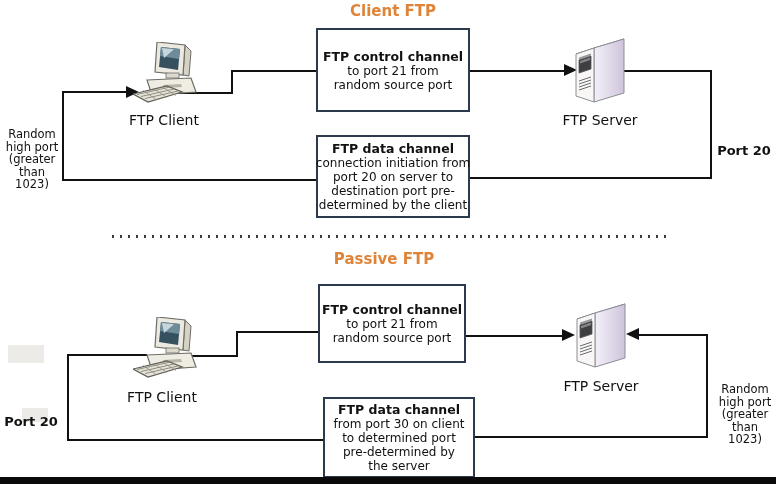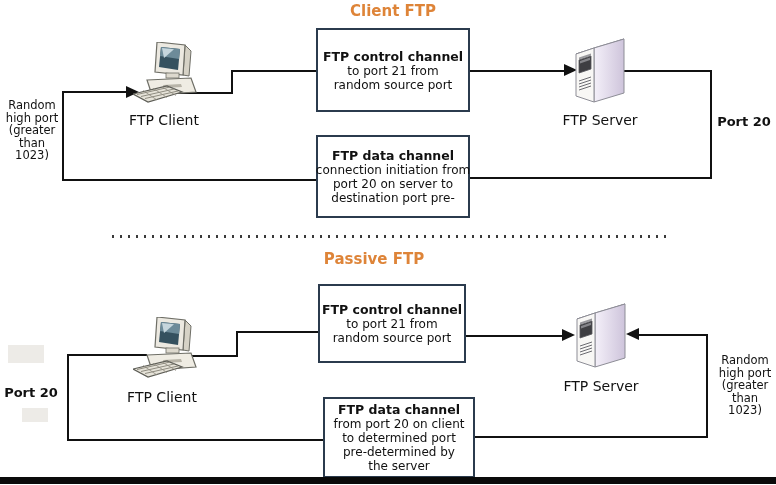--- a/index.html
+++ b/index.html
@@ -22,21 +22,21 @@
   .hline{position:absolute;height:2px;background:var(--line-color);z-index:1;}
   .vline{position:absolute;width:2px;background:var(--line-color);z-index:1;}
 
   .arr-r{position:absolute;width:0;height:0;border-top:6px solid transparent;
          border-bottom:6px solid transparent;border-left:13px solid var(--line-color);z-index:2;}
   .arr-l{position:absolute;width:0;height:0;border-top:6px solid transparent;
          border-bottom:6px solid transparent;border-right:13px solid var(--line-color);z-index:2;}
 
   .icon{position:absolute;z-index:4;}
   .node-label{position:absolute;font-weight:normal;font-size:14px;text-align:center;z-index:4;}
-  .side-label{position:absolute;font-size:11.5px;line-height:12.5px;text-align:center;z-index:4;}
+  .side-label{position:absolute;font-size:11.5px;line-height:12.5px;text-align:center;z-index:4;margin-top:29px;}
   .side-label.bold{font-weight:bold;font-size:13px;}
 
   .dotted-sep{position:absolute;left:112px;top:235px;width:556px;height:3px;z-index:1;
     background:repeating-linear-gradient(90deg,#3a3a3a 0 2px,transparent 2px 8px);}
 
   .bottom-bar{position:absolute;left:0;top:477px;width:776px;height:7px;background:#0a0a0a;z-index:5;}
   .smudge{position:absolute;background:#edebe7;z-index:0;}
 </style>
 </head>
 <body>
@@ -64,20 +64,21 @@
   <div class="dbox" style="left:316px;top:28px;width:154px;height:84px;">
     <div class="bx-head">FTP control channel</div>
     <div class="bx-line">to port 21 from</div>
     <div class="bx-line">random source port</div>
   </div>
   <div class="dbox" style="left:316px;top:135px;width:154px;height:83px;">
     <div class="bx-head">FTP data channel</div>
     <div class="bx-line">connection initiation from</div>
     <div class="bx-line">port 20 on server to</div>
     <div class="bx-line">destination port pre-</div>
+    <div class="bx-line">determined by the client</div>
   </div>
 
   <svg class="icon" style="left:133px;top:42px;" width="72" height="64" viewBox="0 0 72 64">
     <polygon points="52,3 58,9 56,34 50,33" fill="#d6d2c6" stroke="#6e6e66" stroke-width="1"></polygon>
     <polygon points="24,0 52,3 50,33 22,30" fill="#ece9e1" stroke="#6e6e66" stroke-width="1.2"></polygon>
     <polygon points="28,5 47,7 45,28 26,25" fill="#35515f"></polygon>
     <polygon points="28,5 47,7 46,17 27,14" fill="#6d8b99"></polygon>
     <polygon points="29,6 41,7.2 31,16" fill="#c6d6dd"></polygon>
     <rect x="33" y="31" width="13" height="5" fill="#ddd9ce" stroke="#6e6e66" stroke-width="0.8"></rect>
     <polygon points="14,38 58,36 63,50 19,53" fill="#efece3" stroke="#6e6e66" stroke-width="1.2"></polygon>
@@ -109,21 +110,21 @@
     <div>Random</div>
     <div>high port</div>
     <div>(greater</div>
     <div>than</div>
     <div>1023)</div>
   </div>
   <div class="side-label bold" style="left:712px;top:116px;width:64px;">Port 20</div>
 
   <div class="dotted-sep"></div>
 
-  <div class="section-title" style="left:300px;top:250px;width:148px;">Passive FTP</div>
+  <div class="section-title" style="left:310px;top:250px;width:148px;">Passive FTP</div>
 
   <div class="hline" style="left:67px;top:354px;width:80px;"></div>
   <div class="vline" style="left:67px;top:354px;height:87px;"></div>
   <div class="hline" style="left:67px;top:439px;width:258px;"></div>
   <div class="hline" style="left:184px;top:355px;width:54px;"></div>
   <div class="vline" style="left:236px;top:331px;height:26px;"></div>
   <div class="hline" style="left:236px;top:331px;width:84px;"></div>
   <div class="hline" style="left:464px;top:335px;width:100px;"></div>
   <div class="arr-r" style="left:562px;top:329px;"></div>
   <div class="hline" style="left:473px;top:436px;width:235px;"></div>
@@ -131,21 +132,21 @@
   <div class="hline" style="left:638px;top:334px;width:70px;"></div>
   <div class="arr-l" style="left:626px;top:328px;"></div>
 
   <div class="dbox" style="left:318px;top:284px;width:148px;height:79px;">
     <div class="bx-head">FTP control channel</div>
     <div class="bx-line">to port 21 from</div>
     <div class="bx-line">random source port</div>
   </div>
   <div class="dbox" style="left:323px;top:397px;width:152px;height:81px;">
     <div class="bx-head">FTP data channel</div>
-    <div class="bx-line">from port 20 on client</div>
+    <div class="bx-line">from port 30 on client</div>
     <div class="bx-line">to determined port</div>
     <div class="bx-line">pre-determined by</div>
     <div class="bx-line">the server</div>
   </div>
 
   <svg class="icon" style="left:133px;top:317px;" width="72" height="64" viewBox="0 0 72 64">
     <polygon points="52,3 58,9 56,34 50,33" fill="#d6d2c6" stroke="#6e6e66" stroke-width="1"></polygon>
     <polygon points="24,0 52,3 50,33 22,30" fill="#ece9e1" stroke="#6e6e66" stroke-width="1.2"></polygon>
     <polygon points="28,5 47,7 45,28 26,25" fill="#35515f"></polygon>
     <polygon points="28,5 47,7 46,17 27,14" fill="#6d8b99"></polygon>

